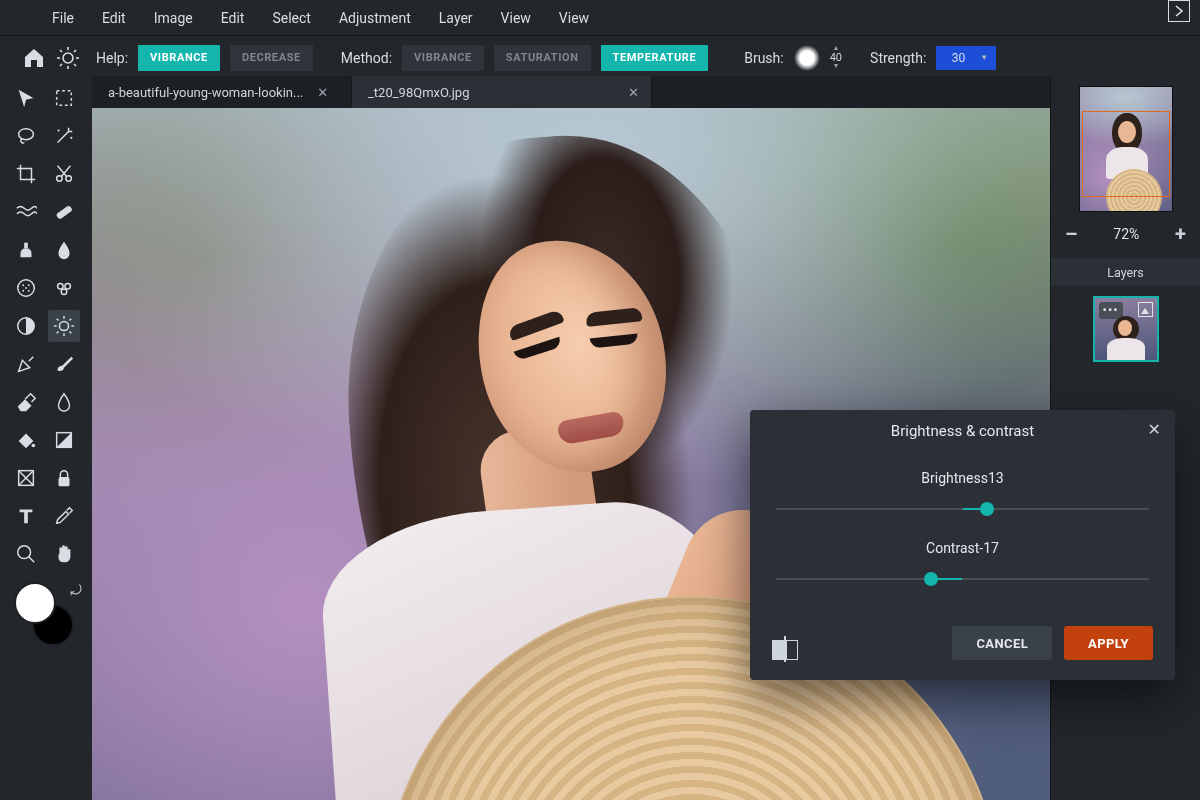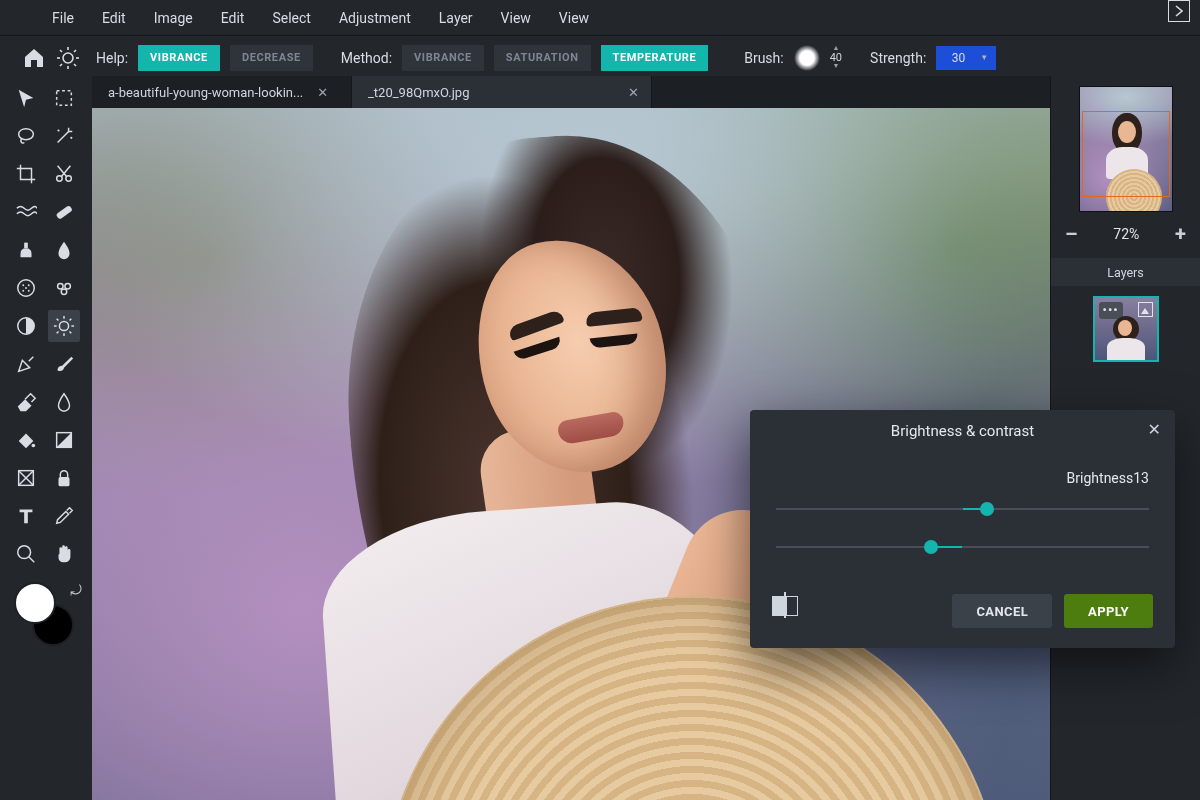--- a/index.html
+++ b/index.html
@@ -118,30 +118,30 @@
   .laythumb .mini .a{position:absolute;top:0;left:10px;width:26px;height:26px;background:#2e201b;border-radius:50%;}
   .laythumb .mini .b{position:absolute;top:4px;left:15px;width:14px;height:16px;background:#eab795;border-radius:50%;}
   .laythumb .mini .c{position:absolute;top:22px;left:4px;width:38px;height:24px;background:#ece5e9;border-radius:40% 40% 10% 10%;}
 
   
   .dialog { position:absolute; top:410px; left:750px; width:425px; background:#2b3037; border-radius:4px; box-shadow:0 18px 50px rgba(0,0,0,.55); color:#e2e7ec; font-size:14px; }
   .dialog .dh { display:flex; align-items:center; justify-content:center; height:42px; position:relative; font-size:15px;}
   .dialog .dh .x { position:absolute; right:14px; top:10px; color:#cfd5dc; cursor:pointer; font-size:16px;}
   .dialog .body { padding: 18px 26px 6px; }
   .drow { margin-bottom: 24px; }
-  .drow .lr { display:flex; justify-content:flex-end; margin-bottom:16px; }
+  .drow .lr { display:flex; justify-content:center; margin-bottom:16px; }
   .slider { position:relative; height:14px; }
   .slider .track { position:absolute; top:6px; left:0; right:0; height:2px; background:#4a4f57; }
   .slider .fill  { position:absolute; top:6px; height:2px; background:#14b5ac; }
   .slider .knob  { position:absolute; top:0; width:14px; height:14px; border-radius:50%; background:#14b5ac; transform:translateX(-50%); cursor:pointer;}
-  .dialog .df { display:flex; align-items:flex-start; padding: 10px 22px 20px; gap:12px;}
+  .dialog .df { display:flex; align-items:flex-end; padding: 10px 22px 20px; gap:12px;}
   .dialog .df .sp { flex:1; }
   .dbtn { height:34px; padding:0 24px; display:flex; align-items:center; font-weight:700; font-size:13px; letter-spacing:.4px; border-radius:3px; cursor:pointer;}
   .dbtn.cancel { background:#3b4149; color:#e2e7ec;}
-  .dbtn.apply  { background:#4d7c0f; color:#fff;}
+  .dbtn.apply  { background:#c2410c; color:#fff;}
   .cmpico { width:26px; height:22px; position:relative; }
   .cmpico:before,.cmpico:after{content:"";position:absolute;top:2px;width:10px;height:18px;border:1.6px solid #cfd5dc;}
   .cmpico:before{left:0;background:#cfd5dc;}
   .cmpico:after{right:0;}
   .cmpico .bar{position:absolute;left:12px;top:-2px;width:2px;height:26px;background:#cfd5dc;}
 </style>
 </head>
 <body>
 
 <div class="menubar">
@@ -449,20 +449,24 @@
         <span>Brightness</span>
         <span>13</span>
       </div>
       <div class="slider">
         <div class="track"></div>
         <div class="fill" id="bfill" style="left: 50%; width: 6.5%;"></div>
         <div class="knob" id="bknob" style="left: 56.5%;"></div>
       </div>
     </div>
     <div class="drow">
+      <div class="lr">
+        <span>Contrast</span>
+        <span>-17</span>
+      </div>
       <div class="slider">
         <div class="track"></div>
         <div class="fill" id="cfill" style="left: 41.5%; width: 8.5%;"></div>
         <div class="knob" id="cknob" style="left: 41.5%;"></div>
       </div>
     </div>
   </div>
   <div class="df">
     <div class="cmpico">
         <div class="bar"></div>

